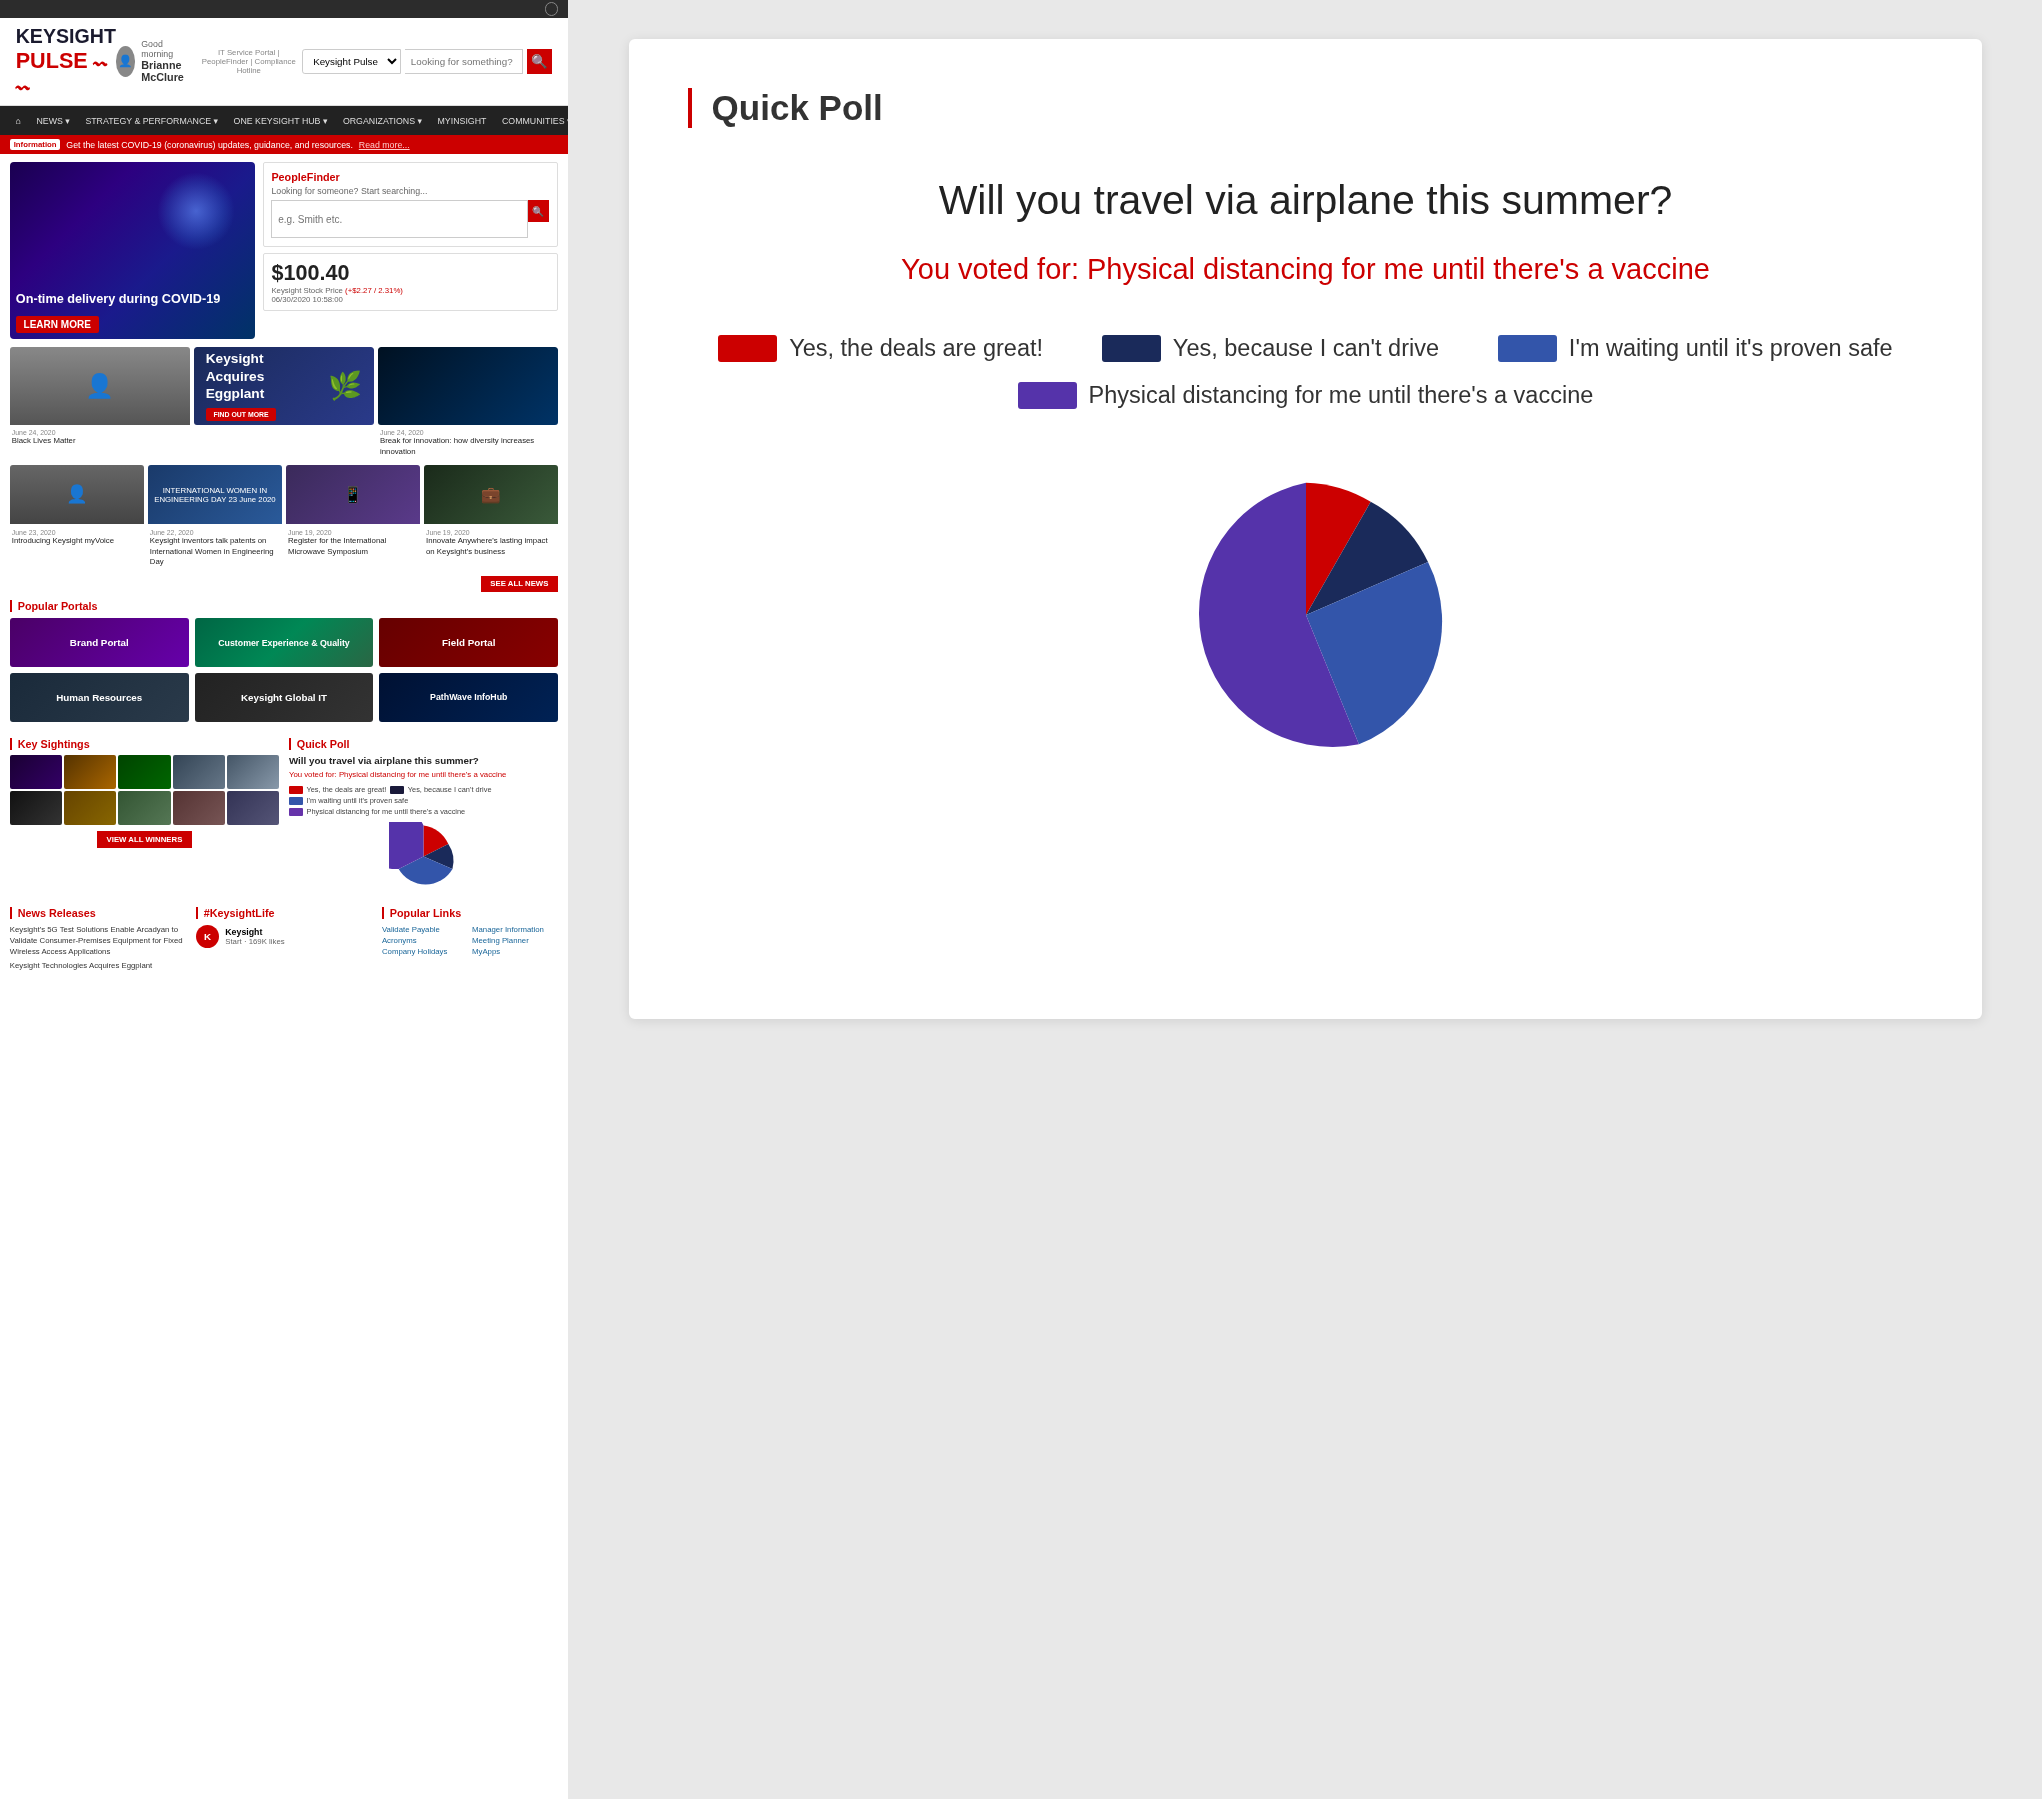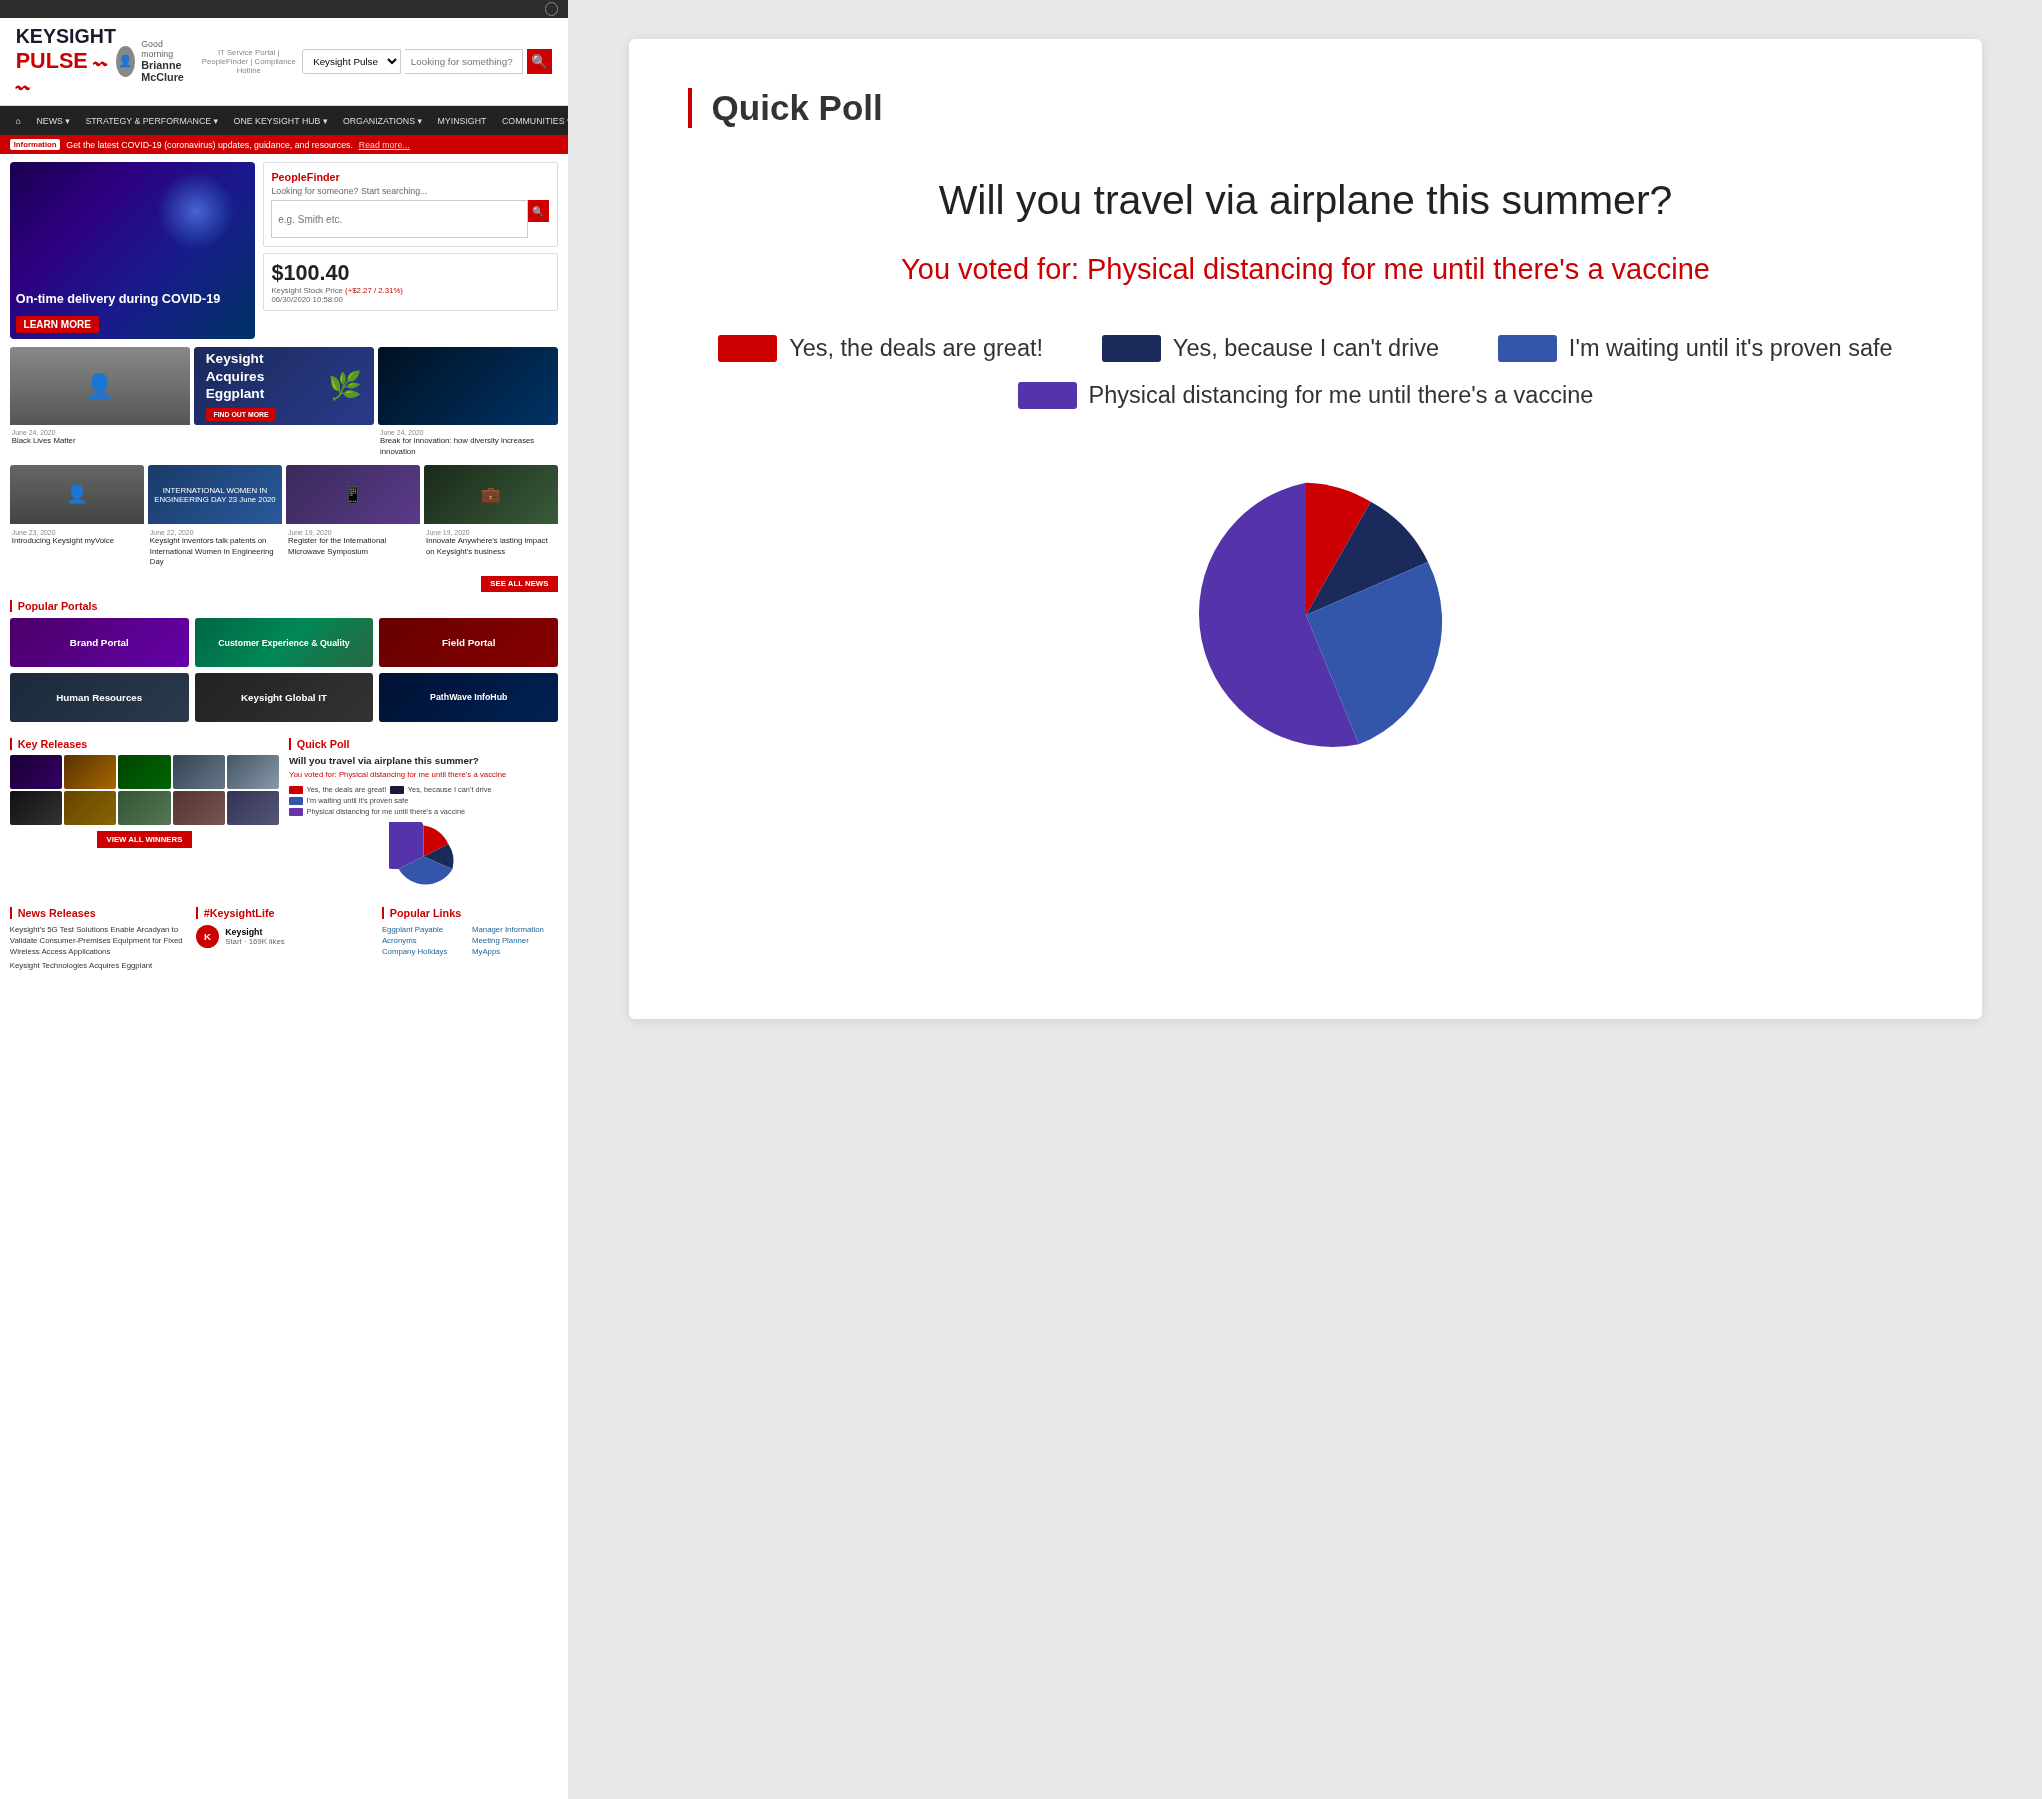--- a/index.html
+++ b/index.html
@@ -686,21 +686,21 @@
       <div class="portal-card portal-cx" style="font-size:8.8px">Customer Experience &amp; Quality</div>
       <div class="portal-card portal-field">Field Portal</div>
       <div class="portal-card portal-hr">Human Resources</div>
       <div class="portal-card portal-it">Keysight Global IT</div>
       <div class="portal-card portal-pathwave" style="font-size:8.8px">PathWave InfoHub</div>
     </div>
 
     <div class="two-col">
 
       <div>
-        <div class="section-title">Key Releases</div>
+        <div class="section-title">Key Sightings</div>
         <div class="sightings-grid">
           <div class="sighting-thumb sighting-1"></div>
           <div class="sighting-thumb sighting-2"></div>
           <div class="sighting-thumb sighting-3"></div>
           <div class="sighting-thumb sighting-4"></div>
           <div class="sighting-thumb sighting-5"></div>
           <div class="sighting-thumb sighting-6"></div>
           <div class="sighting-thumb sighting-7"></div>
           <div class="sighting-thumb sighting-8"></div>
           <div class="sighting-thumb sighting-9"></div>
@@ -767,21 +767,21 @@
               </div>
             </div>
           </div>
         </div>
       </div>
 
       <div>
         <div class="bottom-section-title">Popular Links</div>
         <div class="links-cols">
           <div>
-            <a href="#">Eggplant Payable</a>
+            <a href="#">Validate Payable</a>
             <a href="#">Acronyms</a>
             <a href="#">Company Holidays</a>
           </div>
           <div>
             <a href="#">Manager Information</a>
             <a href="#">Meeting Planner</a>
             <a href="#">MyApps</a>
           </div>
         </div>
       </div>

